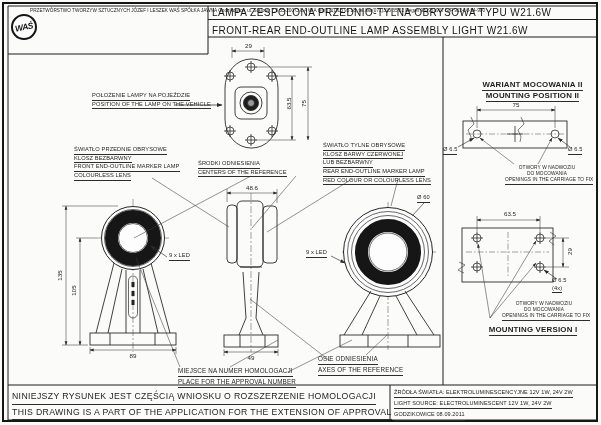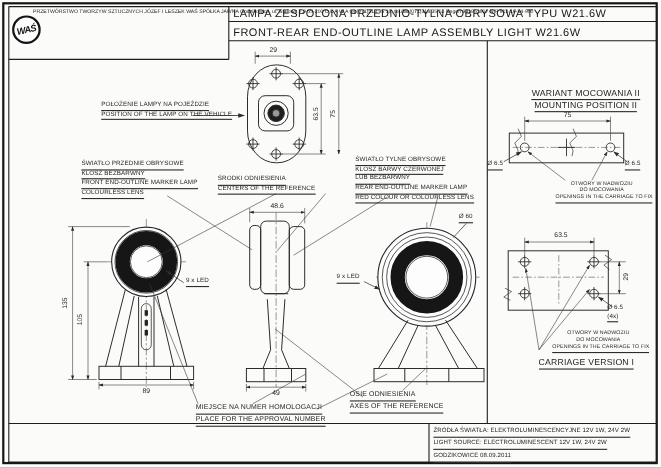--- a/index.html
+++ b/index.html
@@ -11,21 +11,21 @@
   .t{position:absolute;white-space:nowrap;color:#262626;z-index:2}
   .anno span{display:table;border-bottom:0.8px solid #2c2c2c;padding-bottom:0.4px;white-space:nowrap}
   .plain span{border-bottom:none}
   .ctr span{margin:0 auto}
   .f46{font-size:4.8px;line-height:6.2px;letter-spacing:0.1px}
   .f56{font-size:5.7px;line-height:7.3px;letter-spacing:0.1px}
   .f62{font-size:6.3px;line-height:9.4px;letter-spacing:0.15px}
   .dim{font-size:6.2px;color:#262626}
   .vdim{position:absolute;width:30px;text-align:center;font-size:6.2px;color:#262626;
         transform:rotate(-90deg);z-index:2;white-space:nowrap}
-  .vtitle span{font-size:7.9px;line-height:9.6px;letter-spacing:0.2px;font-weight:normal;color:#1d1d1d}
+  .vtitle span{font-size:7.9px;line-height:9.6px;letter-spacing:0.2px;font-weight:bold;color:#1d1d1d}
   .title-line{font-size:10px;letter-spacing:0.45px;color:#161616}
   .company{font-size:4.7px;line-height:6.15px;text-align:center;color:#1c1c1c}
   .logo{position:absolute;left:11px;top:14px;width:26px;height:26px;border:2.6px solid #141414;
         border-radius:50%;display:flex;align-items:center;justify-content:center;z-index:2;background:#fdfdfd}
   .logo b{font-style:italic;font-size:8.5px;transform:rotate(-12deg);letter-spacing:-0.5px;color:#141414}
   .foot-l span{display:table;font-size:8.7px;line-height:14.5px;letter-spacing:0.35px;
         border-bottom:0.9px solid #2c2c2c;white-space:nowrap;color:#1d1d1d}
   .foot-r span{display:table;font-size:5.5px;line-height:10.2px;letter-spacing:0.1px;
         border-bottom:0.8px solid #2c2c2c;white-space:nowrap;color:#1d1d1d}
 </style>
@@ -343,23 +343,25 @@
   <div class="t anno f56" style="left:552px;top:277px">
     <span style="border-bottom:none">Ø 6.5</span>
     <span>(4x)</span>
   </div>
   <div class="t f46 ctr" style="left:502px;top:301px;width:84px;text-align:center">
     <span style="display:table">OTWORY W NADWOZIU</span>
     <span style="display:table">DO MOCOWANIA</span>
     <span style="display:table;border-bottom:0.7px solid #2c2c2c">OPENINGS IN THE CARRIAGE TO FIX</span>
   </div>
   <div class="t anno vtitle ctr" style="left:472px;top:325px;width:122px">
-    <span>CARRIAGE VERSION I</span>
+    <span>MOUNTING VERSION I</span>
   </div>
 
   <div class="t foot-l" style="left:12px;top:389px">
+    <span>NINIEJSZY RYSUNEK JEST CZĘŚCIĄ WNIOSKU O  ROZSZERZENIE  HOMOLOGACJI</span>
+    <span>THIS DRAWING IS A PART OF THE APPLICATION FOR THE EXTENSION OF APPROVAL</span>
   </div>
   <div class="t foot-r" style="left:394px;top:387px">
     <span>ŹRÓDŁA ŚWIATŁA: ELEKTROLUMINESCENCYJNE  12V  1W, 24V  2W</span>
     <span>LIGHT SOURCE: ELECTROLUMINESCENT  12V  1W, 24V  2W</span>
     <span>GODZIKOWICE 08.09.2011</span>
   </div>
 </div>
 
 </body></html>

